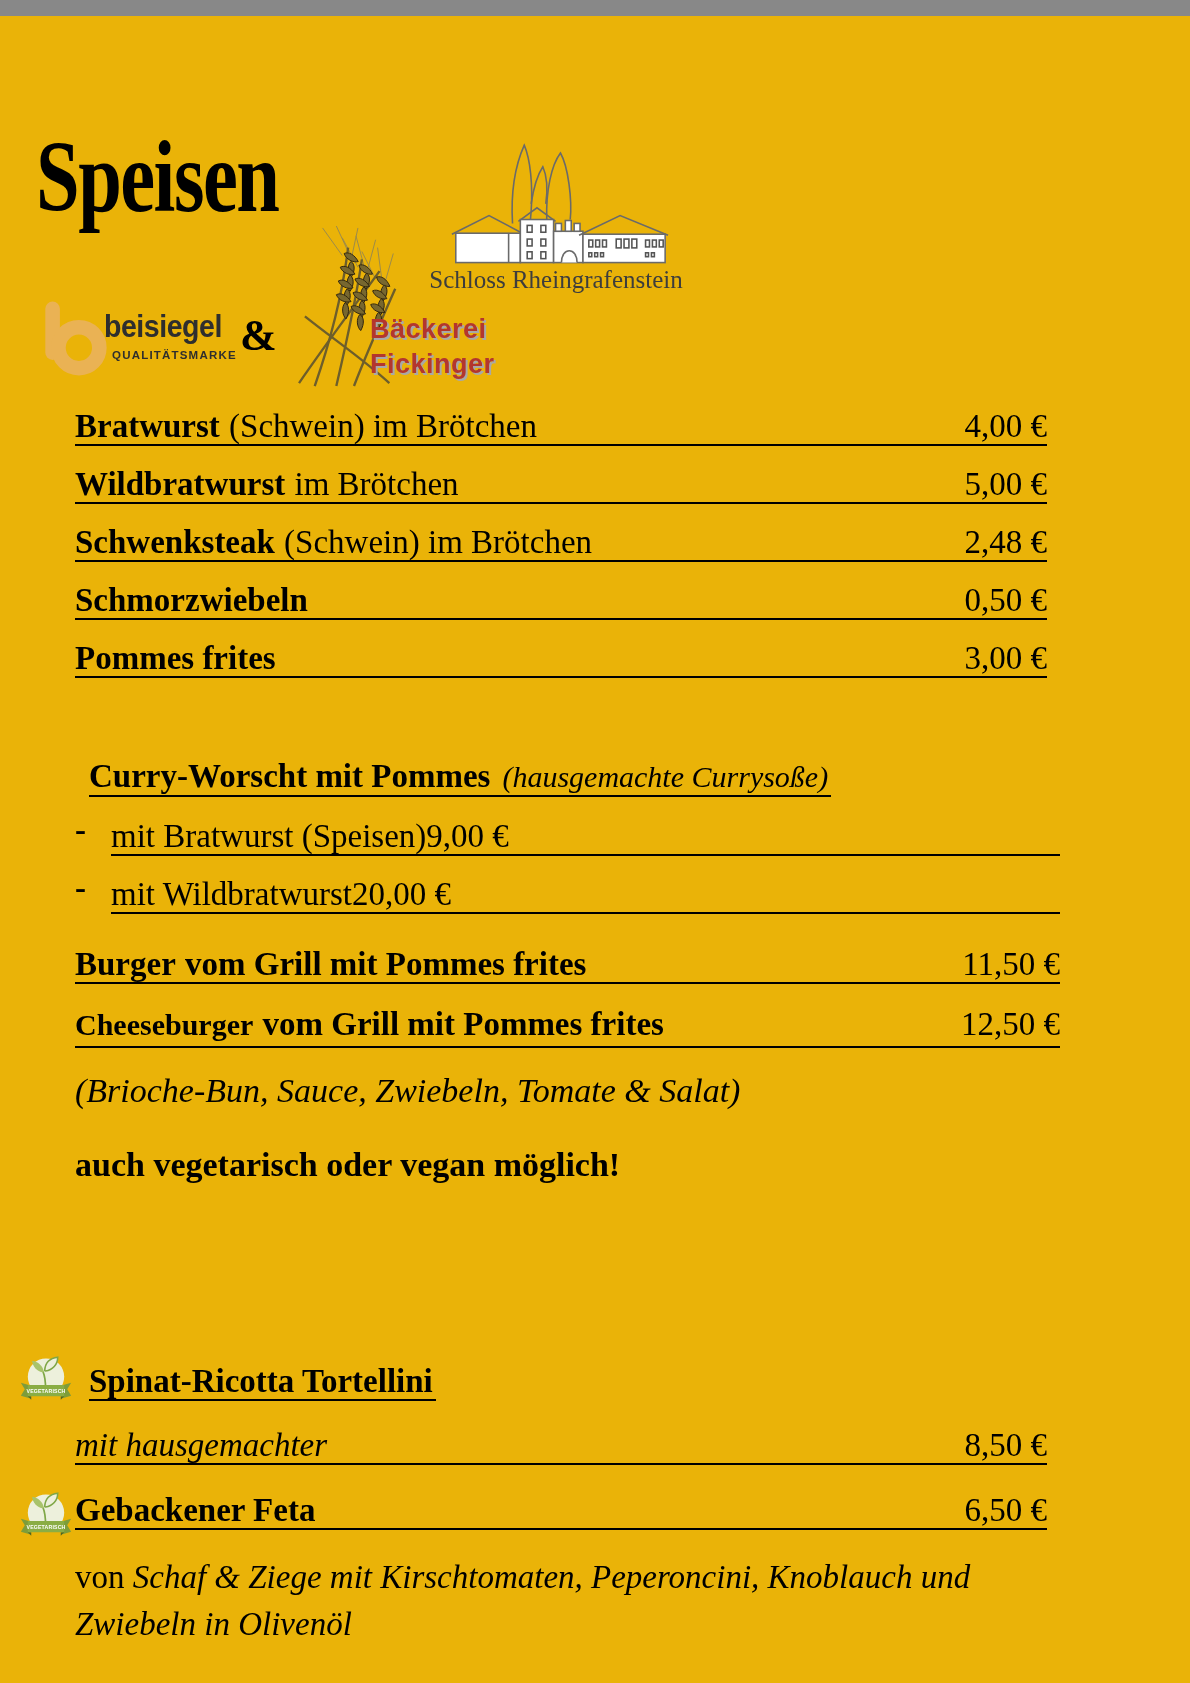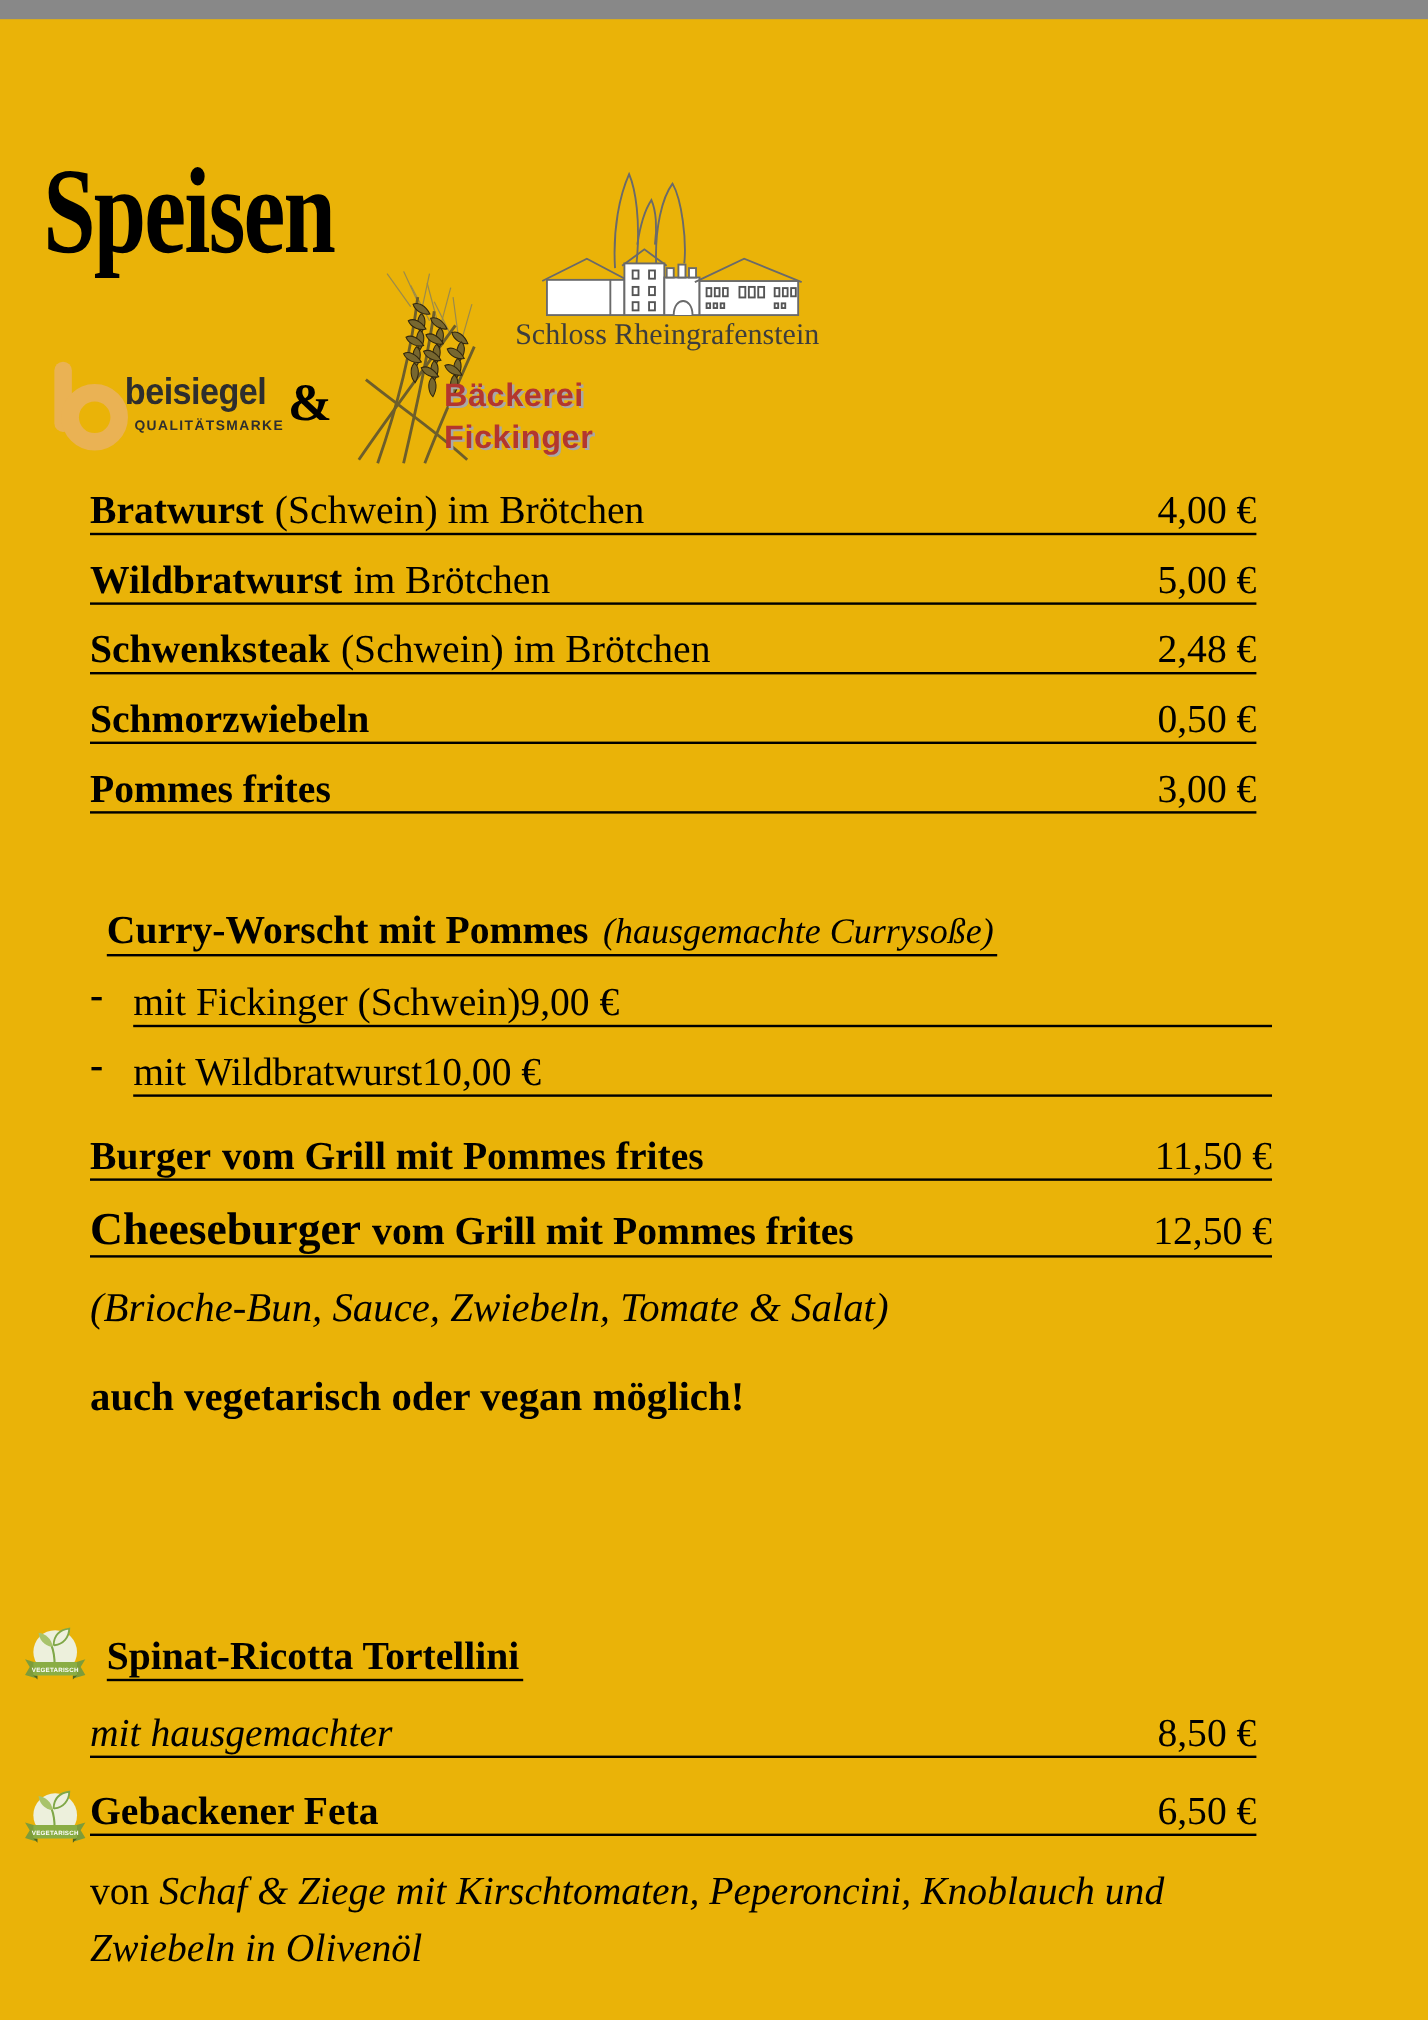--- a/index.html
+++ b/index.html
@@ -23,21 +23,21 @@
   .bakery{position:absolute;left:370px;top:296px;font-family:"Liberation Sans",sans-serif;
           font-weight:bold;font-size:27px;line-height:35px;color:#b3362e;
           text-shadow:2px 2px 0 #a8a8a8;letter-spacing:.5px;}
 
   
   .row{position:absolute;left:75px;display:flex;align-items:baseline;
        border-bottom:2px solid #000;font-size:33px;line-height:36px;white-space:nowrap;}
   .w1{width:972px;} .w2{width:985px;}
   .row .rest{margin-left:.28em;}
   .row .price{margin-left:auto;font-weight:normal;}
-  .xl{font-size:38px;line-height:42px;}
+  .xl{font-size:30px;line-height:42px;}
 
   .hdr{position:absolute;left:89px;border-bottom:2px solid #000;font-size:33px;line-height:36px;
        padding-right:3px;white-space:nowrap;}
   .hdr .note{font-style:italic;font-weight:normal;font-size:30px;margin-left:12px;}
 
   .opt{position:absolute;left:75px;width:985px;display:flex;}
   .opt .dash{width:36px;font-weight:bold;font-size:33px;transform:translateY(-6px);}
   .opt .opt-line{flex:1;display:flex;align-items:baseline;border-bottom:2px solid #000;
                  font-size:33px;line-height:36px;white-space:nowrap;}
 
@@ -201,29 +201,29 @@
     <span class="rest"></span>
     <span class="price">3,00 €</span>
   </div>
 
   <div class="hdr" style="top:742px">
     <b>Curry-Worscht mit Pommes</b><span class="note">(hausgemachte Currysoße)</span>
   </div>
   <div class="opt" style="top:802px">
     <span class="dash">-</span>
     <span class="opt-line">
-      <span>mit Fickinger (Schwein)</span>
+      <span>mit Bratwurst (Speisen)</span>
       <span class="price">9,00 €</span>
     </span>
   </div>
   <div class="opt" style="top:860px">
     <span class="dash">-</span>
     <span class="opt-line">
       <span>mit Wildbratwurst</span>
-      <span class="price">10,00 €</span>
+      <span class="price">20,00 €</span>
     </span>
   </div>
 
   <div class="row w2" style="top:930px">
     <b>Burger</b>
     <b class="rest">vom Grill mit Pommes frites</b>
     <span class="price">11,50 €</span>
   </div>
   <div class="row w2" style="top:988px">
     <b class="xl">Cheeseburger</b>

